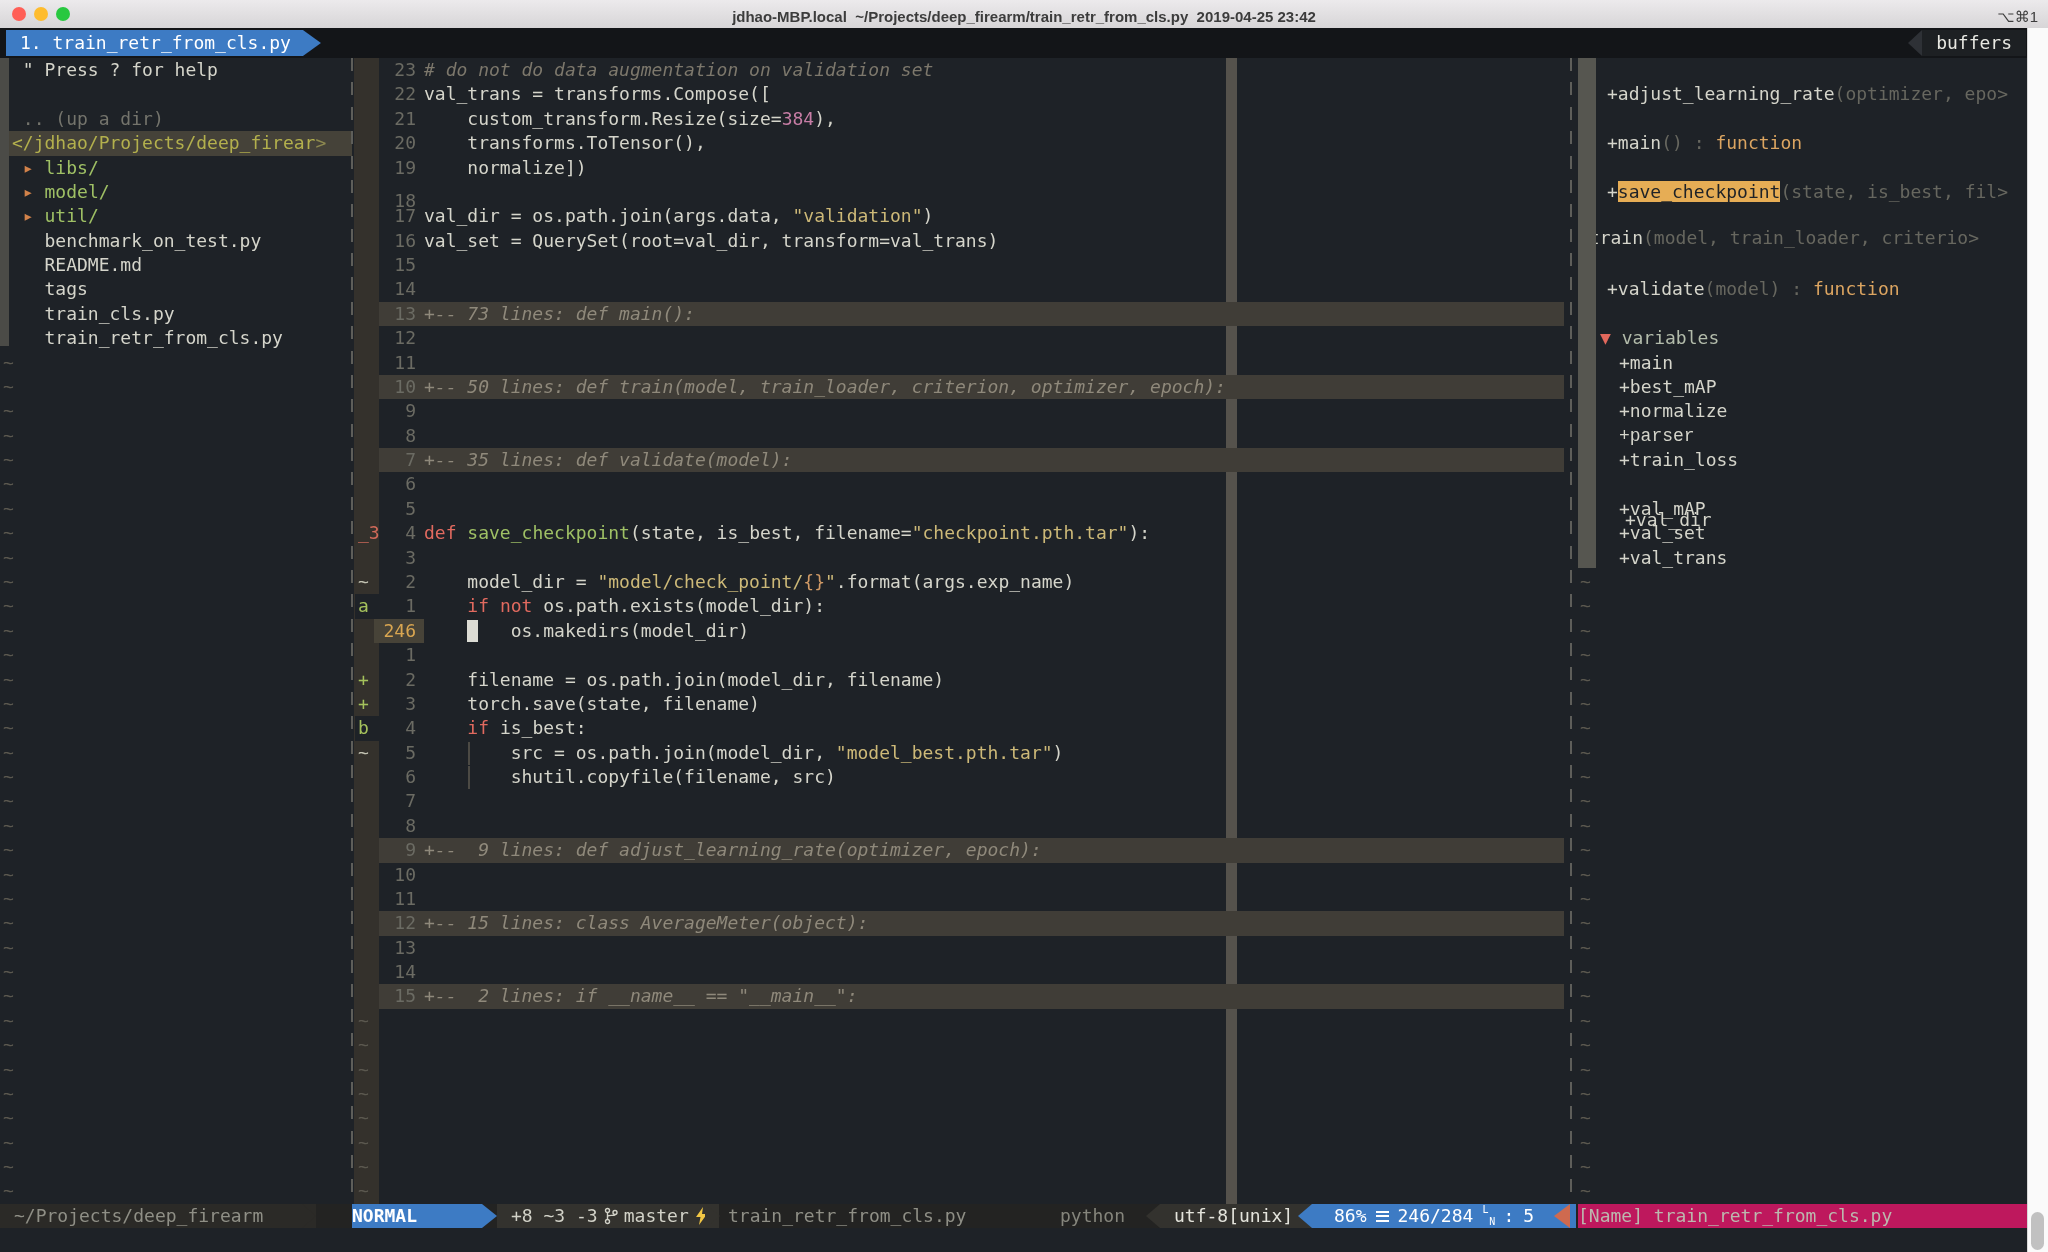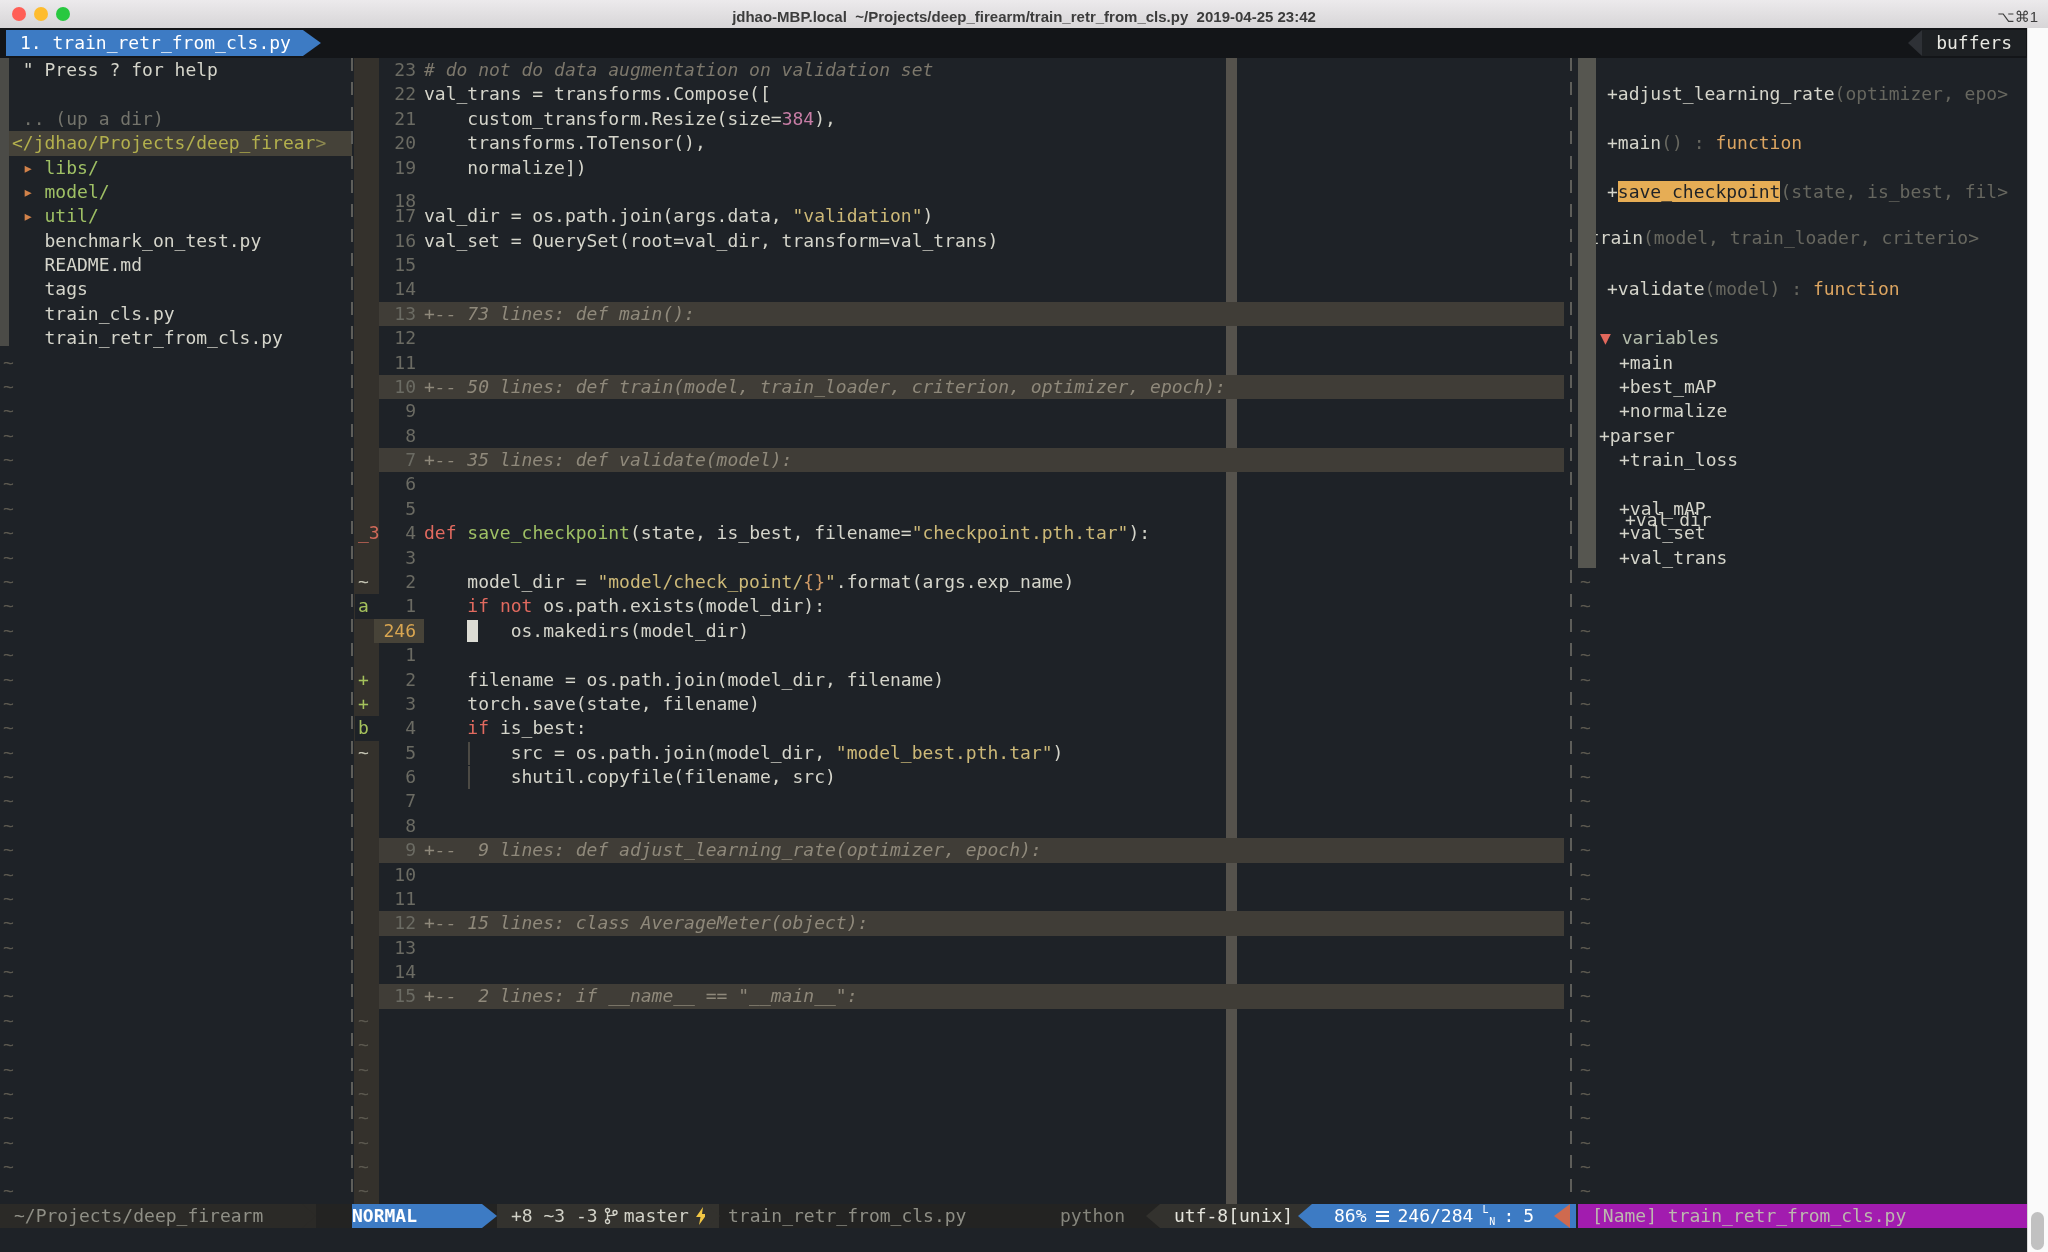--- a/index.html
+++ b/index.html
@@ -87,21 +87,21 @@
   #sl-file{left:728px;color:#8f8f86;}
   #sl-ft{left:1060px;color:#85857c;}
   #sl-enc-tri{left:1146px;border-top:12px solid transparent;border-bottom:12px solid transparent;
     border-right:14px solid #33322e;width:0;height:0;}
   #sl-enc{left:1160px;width:152px;background:#33322e;color:#e4e4dc;padding-left:14px;}
   #sl-pos-tri{left:1298px;border-top:12px solid transparent;border-bottom:12px solid transparent;
     border-right:14px solid var(--blue);width:0;height:0;}
   #sl-pos{left:1312px;width:242px;background:var(--blue);color:#fff;display:flex;align-items:center;gap:9px;padding-left:22px;}
   #sl-orange-tri{left:1554px;border-top:12px solid transparent;border-bottom:12px solid transparent;
     border-right:16px solid #cf6a4f;width:0;height:0;}
-  #sl-tag{left:1578px;width:450px;background:#a21caf;color:#bcb8ae;padding-left:14px;}
+  #sl-tag{left:1578px;width:450px;background:#be185d;color:#bcb8ae;}
 
   
   #trigram{display:inline-block;width:13px;height:11px;
     background:repeating-linear-gradient(to bottom,#fff 0 2px,transparent 2px 4.5px);}
   .lnG{display:inline-block;position:relative;width:12px;height:18px;font-size:10px;line-height:10px;color:#fff;}
   .lnG i{position:absolute;font-style:normal;}
   .lnG i:first-child{left:0;top:-2px;}
   .lnG i:last-child{right:-1px;bottom:-2px;}
 
   
@@ -379,21 +379,21 @@
         <div class="row trow" style="top: 121.9px; padding-left: 29px;"><span class="sg fg">+</span><span class="sg taghl">save_checkpoint</span><span class="sg dim2">(state, is_best, fil</span><span class="sg dim2">&gt;</span></div>
         <div class="row trow" style="top: 146.28px; padding-left: 29px;"></div>
         <div class="row trow" style="top: 168px; "><span class="sg fg">+train</span><span class="sg dim2">(model, train_loader, criterio</span><span class="sg dim2">&gt;</span></div>
         <div class="row trow" style="top: 195.04px; padding-left: 29px;"></div>
         <div class="row trow" style="top: 219.42px; padding-left: 29px;"><span class="sg fg">+validate</span><span class="sg dim2">(model)</span><span class="sg dim2"> : </span><span class="sg orange">function</span></div>
         <div class="row trow" style="top: 243.8px; padding-left: 29px;"></div>
         <div class="row trow" style="top: 268.18px; padding-left: 22px;"><span class="sg salmon">▼ </span><span class="sg sage">variables</span></div>
         <div class="row trow" style="top: 292.56px; padding-left: 41px;"><span class="sg fg">+main</span></div>
         <div class="row trow" style="top: 316.94px; padding-left: 41px;"><span class="sg fg">+best_mAP</span></div>
         <div class="row trow" style="top: 341.32px; padding-left: 41px;"><span class="sg fg">+normalize</span></div>
-        <div class="row trow" style="top: 365.7px; padding-left: 21px;"><span class="sg fg">+parser</span></div>
+        <div class="row trow" style="top: 365.7px; padding-left: 41px; font-family: Liberation Mono, monospace;"><span class="sg fg">+parser</span></div>
         <div class="row trow" style="top: 390.08px; padding-left: 41px;"><span class="sg fg">+train_loss</span></div>
         <div class="row trow" style="top: 414.46px; padding-left: 47px; margin-top: 36px;"><span class="sg fg">+val_dir</span></div>
         <div class="row trow" style="top: 438.84px; padding-left: 41px;"><span class="sg fg">+val_mAP</span></div>
         <div class="row trow" style="top: 463.22px; padding-left: 41px;"><span class="sg fg">+val_set</span></div>
         <div class="row trow" style="top: 487.6px; padding-left: 41px;"><span class="sg fg">+val_trans</span></div>
         <div class="row" style="top: 511.98px; padding-left: 2px;"><span class="sg tilde">~</span></div>
         <div class="row" style="top: 536.36px; padding-left: 2px;"><span class="sg tilde">~</span></div>
         <div class="row" style="top: 560.74px; padding-left: 2px;"><span class="sg tilde">~</span></div>
         <div class="row" style="top: 585.12px; padding-left: 2px;"><span class="sg tilde">~</span></div>
         <div class="row" style="top: 609.5px; padding-left: 2px;"><span class="sg tilde">~</span></div>

